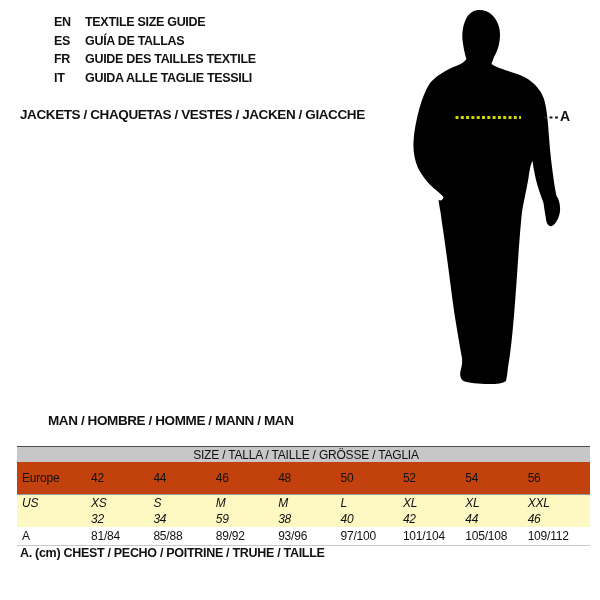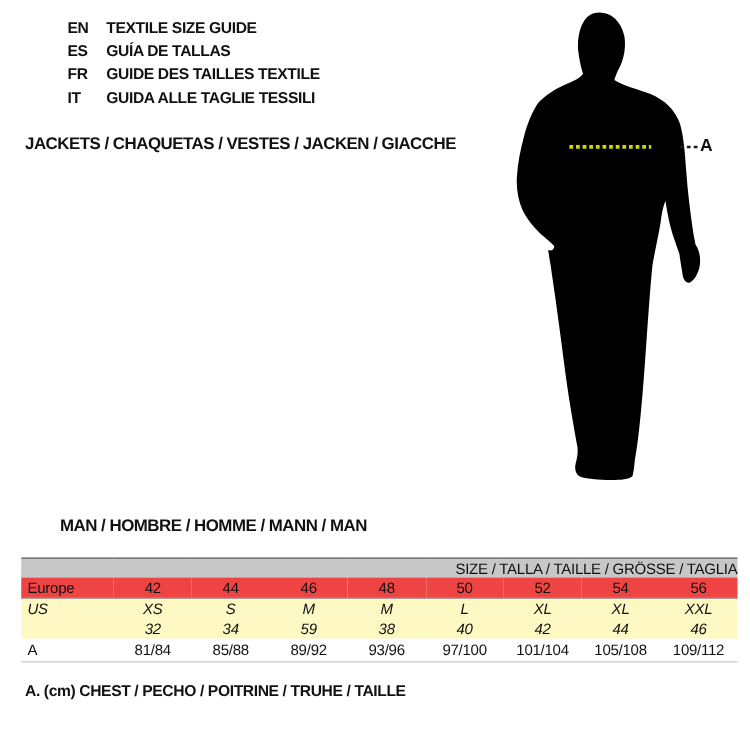--- a/index.html
+++ b/index.html
@@ -30,27 +30,27 @@
 
   
   .size-table-wrap { left: 17px; top: 446px; width: 573px; }
   table.size-table {
     width: 100%; border-collapse: collapse; table-layout: fixed;
     border-top: 1px solid #4d4d4d;
     border-bottom: 1px solid #c9c9c9;
     font-size: 12px; letter-spacing: -0.2px;
   }
   table.size-table col.col-label { width: 74px; }
-  table.size-table td { padding: 0; text-align: center; white-space: nowrap; }
+  table.size-table td { padding: 0; white-space: nowrap; }
   table.size-table td.lbl { text-align: left; padding-left: 5px; }
   tr.thead-row td {
-    background: #c7c7c7; text-align: right; padding-left: 5px;
+    background: #c7c7c7; text-align: center; padding-left: 5px;
     height: 15px;
   }
-  tr.row-europe td { height: 16px; background: #ef4444; border-bottom: 1px solid #9a9a9a; }
+  tr.row-europe td { height: 32px; background: #c2410c; border-bottom: 1px solid #9a9a9a; }
   tr.row-band td { height: 16px; background: #fef9c3; font-style: italic; }
   tr.row-a td { height: 18px; background: #ffffff; }
 
   
   .footnote { left: 20px; top: 546px; font-size: 12.5px; font-weight: bold; letter-spacing: -0.3px; }
 </style>
 </head>
 <body>
 
 <div class="abs lang-block">

